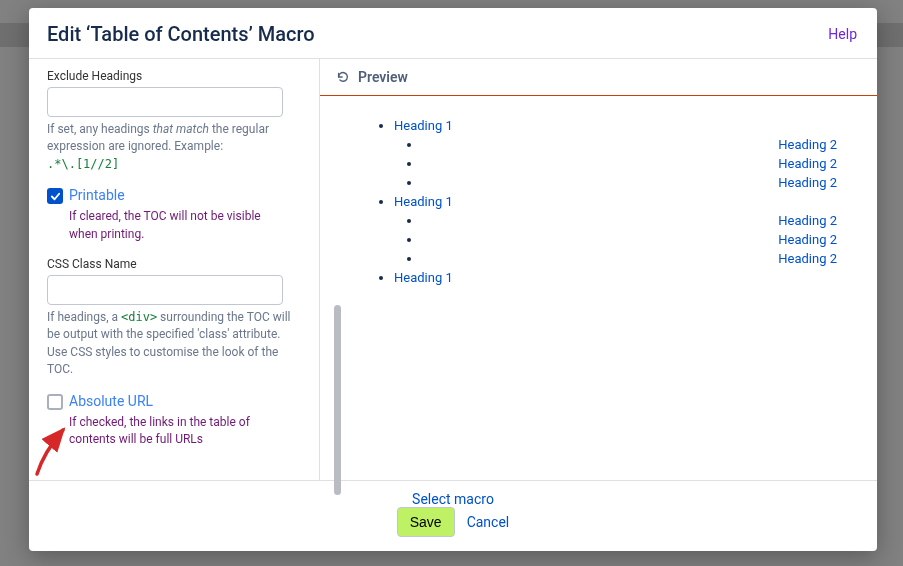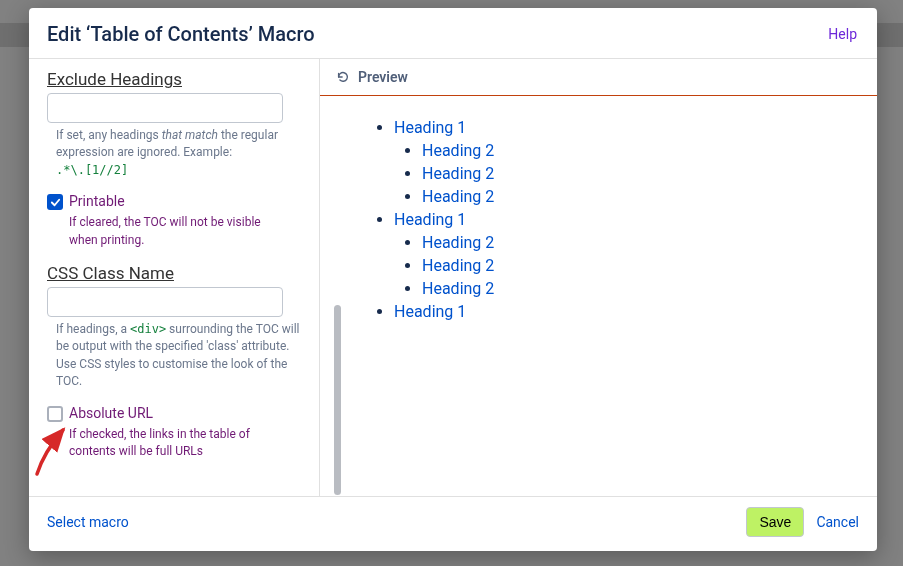--- a/index.html
+++ b/index.html
@@ -58,41 +58,39 @@
     position: relative;
   }
   .right-pane {
     flex: 1;
     border-left: 1px solid #e0e0e0;
     display: flex;
     flex-direction: column;
   }
   .form-group { margin-bottom: 14px; }
   .form-label {
-    font-size: 17px;
+    font-size: 12px;
     color: #333;
     display: block;
     margin-bottom: 4px;
-    text-decoration: underline;
   }
   .form-input {
     width: 236px;
     height: 30px;
     border: 1px solid #c1c7d0;
     border-radius: 4px;
     padding: 4px 8px;
     font-size: 14px;
   }
   .form-desc {
     font-size: 12px;
     color: #6b778c;
     line-height: 1.45;
     margin-top: 4px;
     max-width: 250px;
-    margin-left: 9px;
   }
   .form-desc i { font-style: italic; }
   .form-desc code, .desc-code {
     font-family: "SFMono-Regular", Consolas, monospace;
     font-size: 12px;
     color: #15803d;
   }
   .checkbox-row {
     display: flex;
     align-items: flex-start;
@@ -111,21 +109,21 @@
   .chk.checked {
     background: #0052cc;
   }
   .chk.checked svg { width: 11px; height: 11px; }
   .chk.unchecked {
     border: 2px solid #aab0bb;
     background: #fff;
   }
   .chk-label {
     font-size: 14px;
-    color: #701a75;
+    color: #3b82f6;
   }
   .chk-desc {
     font-size: 12px;
     color: #701a75;
     line-height: 1.45;
     margin-left: 22px;
     margin-top: 4px;
     max-width: 220px;
   }
   .preview-header {
@@ -134,44 +132,46 @@
     gap: 8px;
     padding: 10px 16px;
     border-bottom: 1px solid #c2410c;
     color: #505f79;
     font-weight: 600;
     font-size: 14px;
   }
   .preview-header svg { width: 14px; height: 14px; }
   .preview-body {
     padding: 18px 40px;
-    font-size: 16px;
+    font-size: 13px;
     color: #172b4d;
     overflow: auto;
   }
   .preview-body ul {
     list-style: disc;
     padding-left: 34px;
   }
   .preview-body ul ul {
     padding-left: 28px;
+    text-align: right;
   }
   .preview-body li {
     margin: 4px 0;
   }
   .preview-body a {
     color: #0052cc;
     text-decoration: none;
   }
   .dialog-footer {
     border-top: 1px solid #e0e0e0;
     padding: 10px 18px 14px 18px;
     display: flex;
     align-items: center;
     justify-content: space-between;
+    flex-direction: column;
   }
   .select-macro-link {
     color: #0052cc;
     font-size: 14px;
     text-decoration: none;
     cursor: pointer;
   }
   .footer-right { display: flex; align-items: center; gap: 12px; }
   .btn-save {
     background: #bef264;

